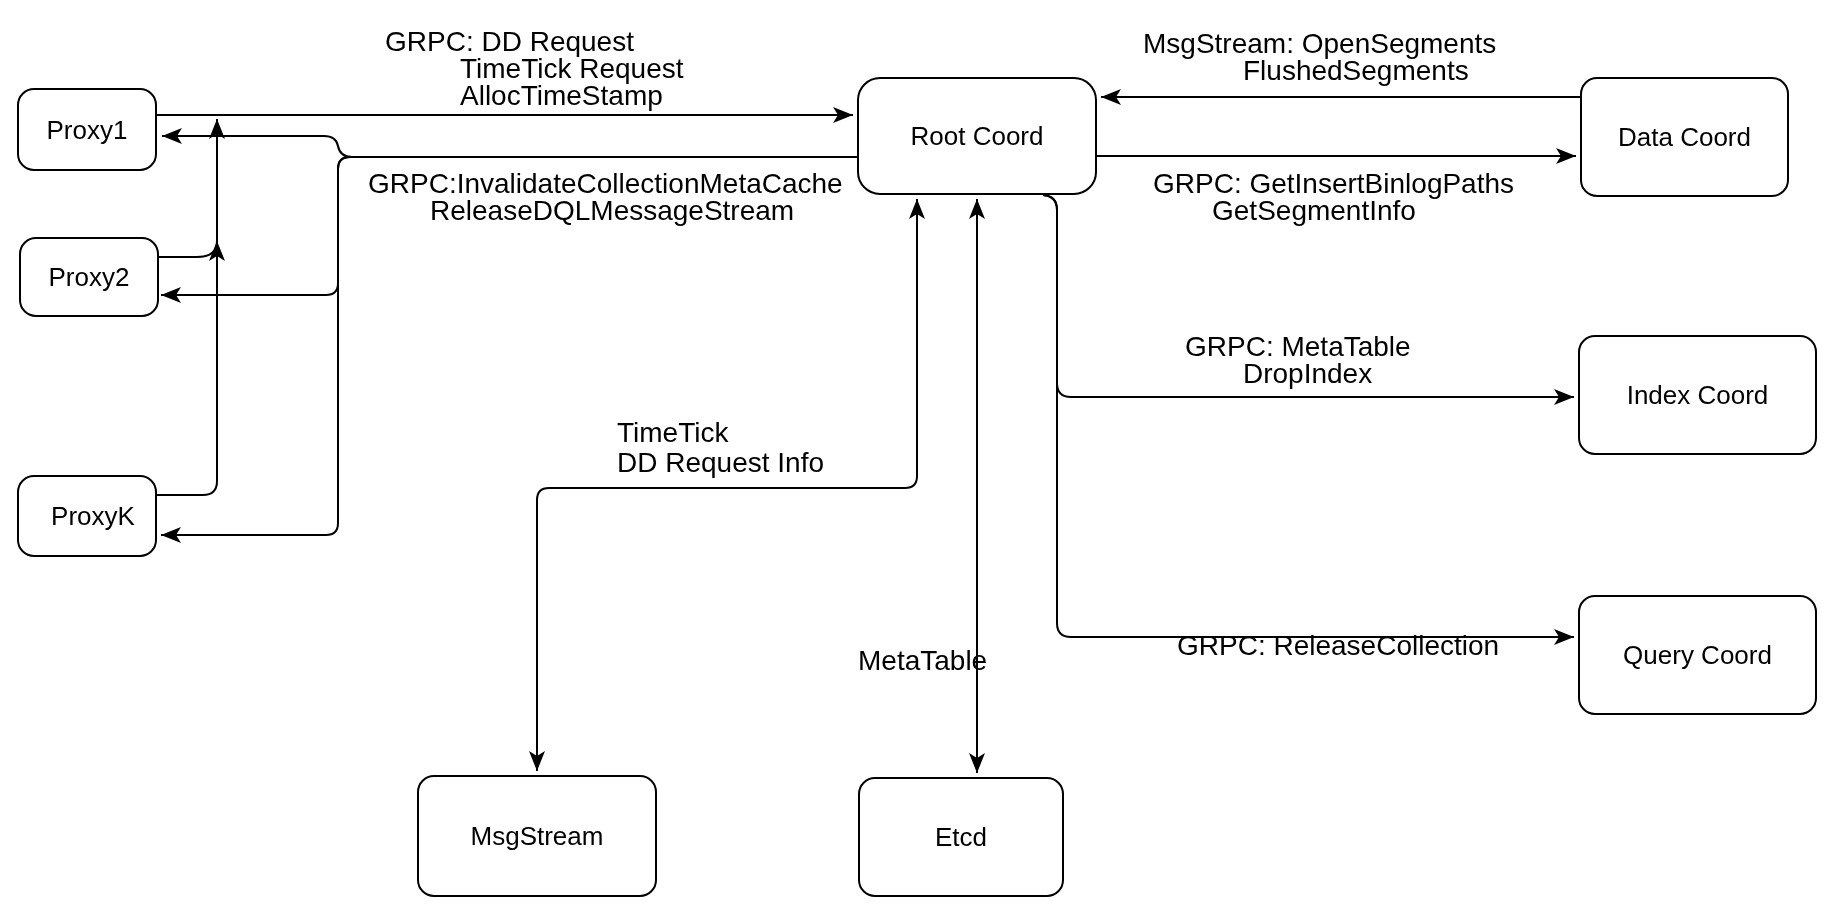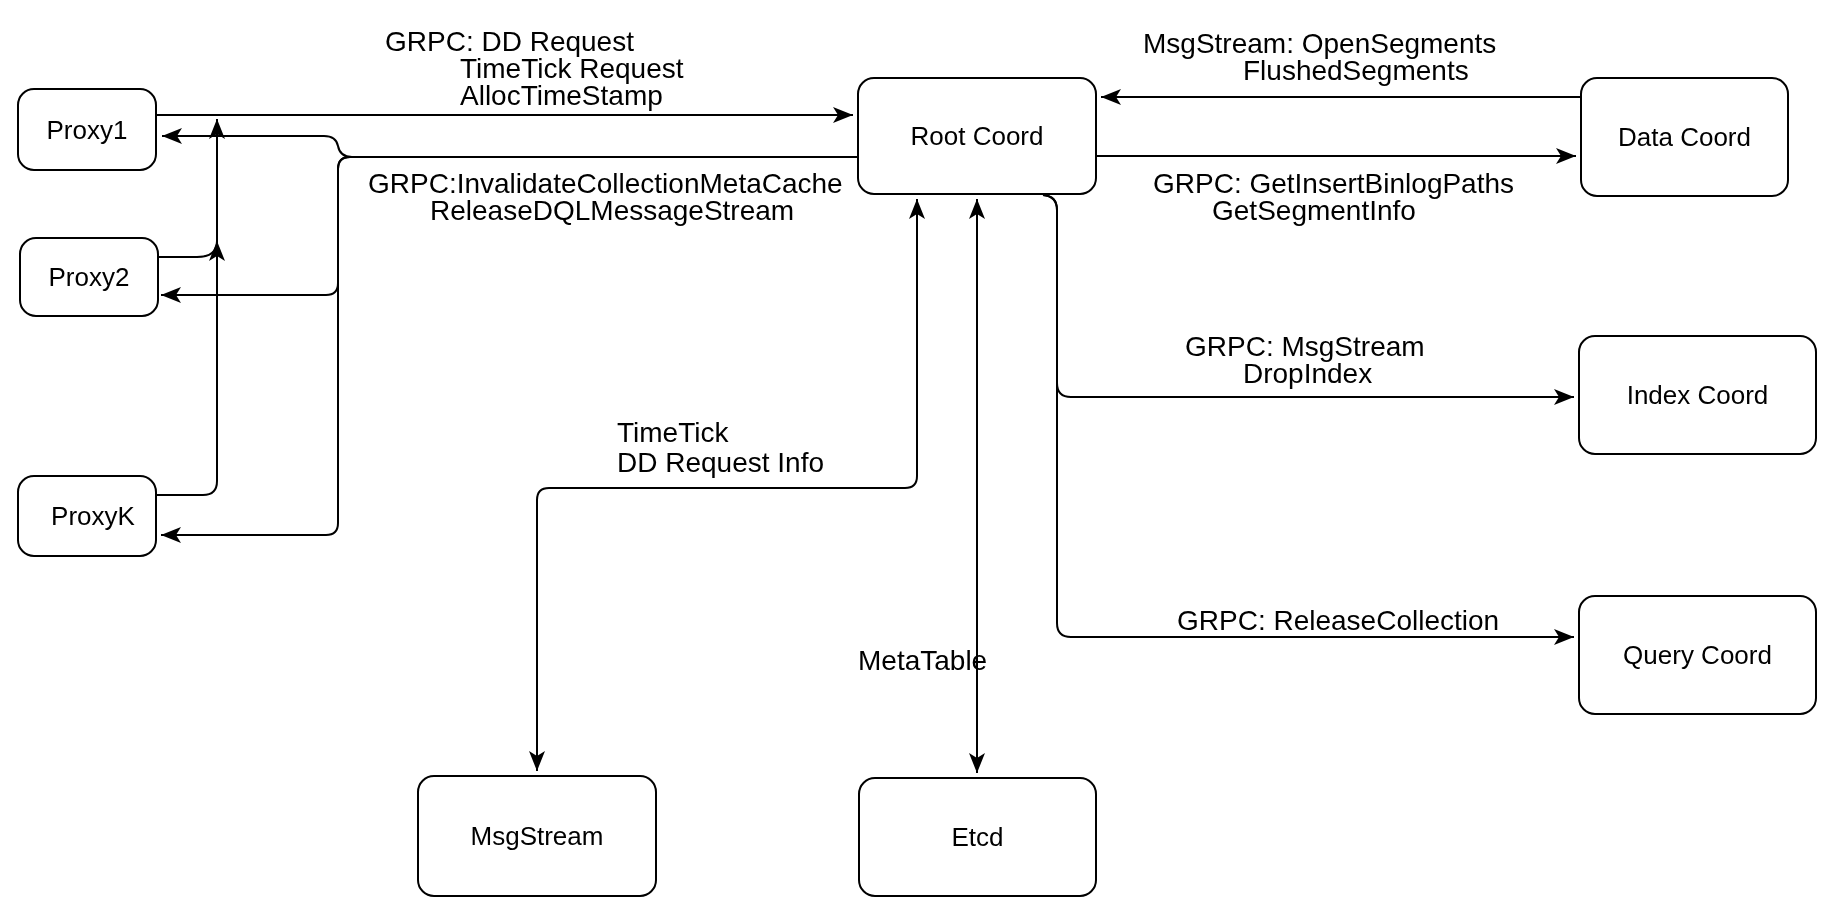--- a/index.html
+++ b/index.html
@@ -35,40 +35,40 @@
     font-size: 28px;
     line-height: 1;
     white-space: nowrap;
   }
   .edge { stroke: #000000; stroke-width: 2; fill: none; }
 
   
   #n-proxy1  { left: 17px;   top: 75px;  width: 140px; height: 83px; margin-top: 13px;  }
   #n-proxy2  { left: 19px;   top: 237px; width: 140px; height: 80px;  }
   #n-proxyk  { left: 17px;   top: 475px; width: 140px; height: 82px; padding-left: 12px;  }
-  #n-root    { left: 857px;  top: 77px;  width: 240px; height: 118px; }
+  #n-root    { left: 857px;  top: 77px;  width: 240px; height: 118px; border-radius: 23px; }
   #n-data    { left: 1580px; top: 77px;  width: 209px; height: 120px; }
   #n-index   { left: 1578px; top: 335px; width: 239px; height: 120px; }
   #n-query   { left: 1578px; top: 595px; width: 239px; height: 120px; }
   #n-msgstream { left: 417px; top: 775px; width: 240px; height: 122px; }
-  #n-etcd    { left: 858px;  top: 777px; width: 239px; height: 120px; }
+  #n-etcd    { left: 858px;  top: 777px; width: 206px; height: 120px; }
 
   
   #l-p2r-1 { left: 385px;  top: 28px;  }
   #l-p2r-2 { left: 460px;  top: 55px;  }
   #l-p2r-3 { left: 460px;  top: 82px;  }
   #l-r2p-1 { left: 368px;  top: 170px; }
   #l-r2p-2 { left: 430px;  top: 197px; }
   #l-d2r-1 { left: 1143px; top: 30px;  }
   #l-d2r-2 { left: 1243px; top: 57px;  }
   #l-r2d-1 { left: 1153px; top: 170px; }
   #l-r2d-2 { left: 1212px; top: 197px; }
   #l-r2i-1 { left: 1185px; top: 333px; }
   #l-r2i-2 { left: 1243px; top: 360px; }
-  #l-r2q-1 { left: 1177px; top: 607px; text-align: right; }
+  #l-r2q-1 { left: 1177px; top: 632px; text-align: right; }
   #l-r2m-1 { left: 617px;  top: 419px; }
   #l-r2m-2 { left: 617px;  top: 449px; }
   #l-r2e-1 { left: 858px;  top: 647px; }
 </style>
 </head>
 <body>
 
 <div id="canvas">
 
   <svg id="edges" viewBox="0 0 1834 914" xmlns="http://www.w3.org/2000/svg">
@@ -133,20 +133,20 @@
 
   <div class="elabel" id="l-p2r-1">GRPC: DD Request</div>
   <div class="elabel" id="l-p2r-2">TimeTick Request</div>
   <div class="elabel" id="l-p2r-3">AllocTimeStamp</div>
   <div class="elabel" id="l-r2p-1">GRPC:InvalidateCollectionMetaCache</div>
   <div class="elabel" id="l-r2p-2">ReleaseDQLMessageStream</div>
   <div class="elabel" id="l-d2r-1">MsgStream: OpenSegments</div>
   <div class="elabel" id="l-d2r-2">FlushedSegments</div>
   <div class="elabel" id="l-r2d-1">GRPC: GetInsertBinlogPaths</div>
   <div class="elabel" id="l-r2d-2">GetSegmentInfo</div>
-  <div class="elabel" id="l-r2i-1">GRPC: MsgStream</div>
+  <div class="elabel" id="l-r2i-1">GRPC: MetaTable</div>
   <div class="elabel" id="l-r2i-2">DropIndex</div>
   <div class="elabel" id="l-r2q-1">GRPC: ReleaseCollection</div>
   <div class="elabel" id="l-r2m-1">TimeTick</div>
   <div class="elabel" id="l-r2m-2">DD Request Info</div>
   <div class="elabel" id="l-r2e-1">MetaTable</div>
 
 </div>
 
 </body></html>

